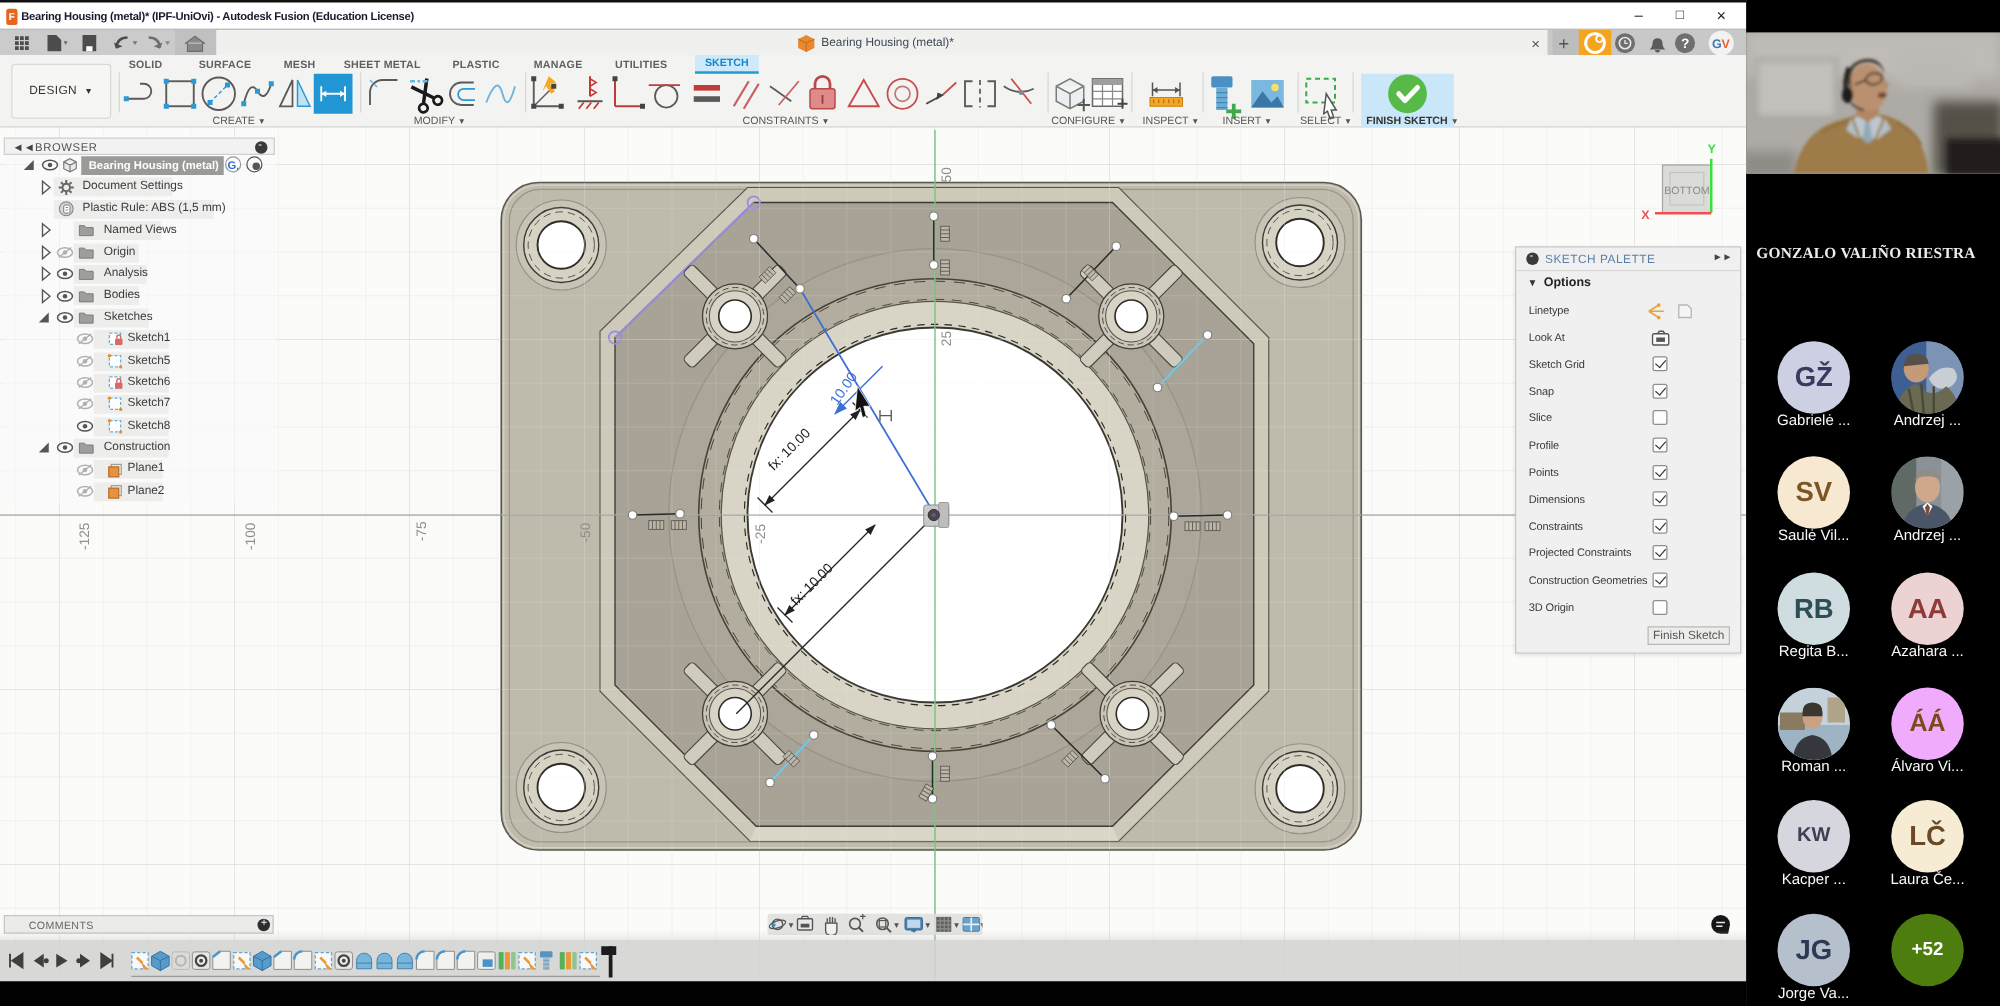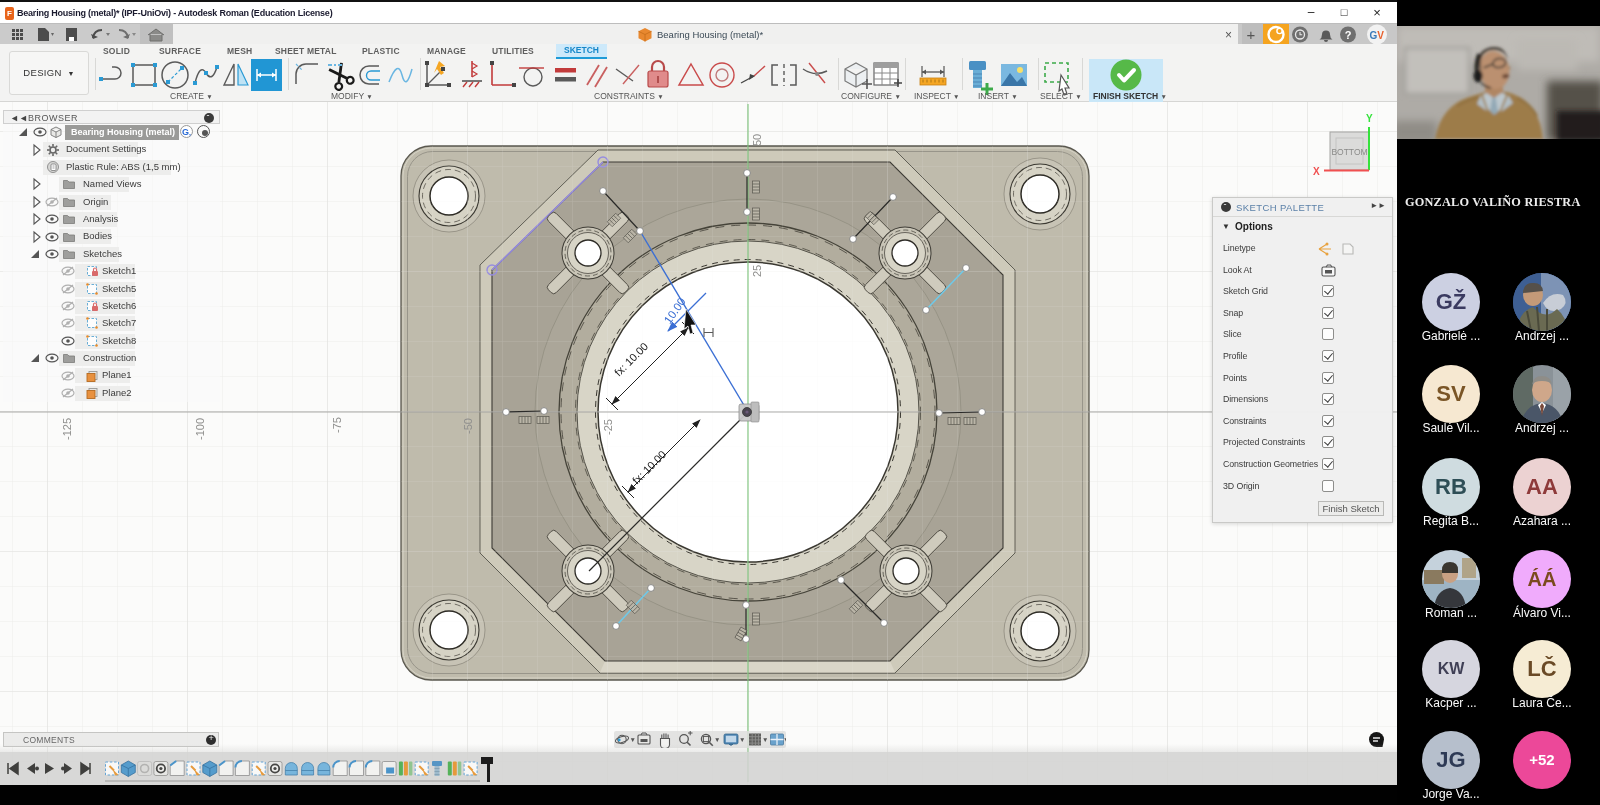--- a/index.html
+++ b/index.html
@@ -230,21 +230,21 @@
         <text x="1349.5" y="155" font-size="8.5" fill="#8a8a88" text-anchor="middle" font-family="Liberation Sans">BOTTOM</text>
         <line x1="1369" y1="170" x2="1369" y2="127" stroke="#35e23c" stroke-width="2"></line>
         <text x="1366" y="122" font-size="10" fill="#35e23c" font-weight="bold" font-family="Liberation Sans">Y</text>
         <line x1="1324" y1="170.5" x2="1369" y2="170.5" stroke="#f05050" stroke-width="2"></line>
         <text x="1313" y="175" font-size="10" fill="#f05050" font-weight="bold" font-family="Liberation Sans">X</text>
       </g>
     </svg>
 
     <div id="titlebar">
       <div class="ticon">F</div>
-      <div class="ttext">Bearing Housing (metal)* (IPF-UniOvi) - Autodesk Roman (Education License)</div>
+      <div class="ttext">Bearing Housing (metal)* (IPF-UniOvi) - Autodesk Fusion (Education License)</div>
       <div class="wbtn" style="left:1296px;">–</div>
       <div class="wbtn" style="left:1329px;font-size:11px;">□</div>
       <div class="wbtn" style="left:1362px;font-size:13px;">×</div>
     </div>
 
     <div id="tabstrip">
       <div id="qat"></div>
       <div id="homebtn"></div>
       <div id="doctab">
         <div class="dlabel">Bearing Housing (metal)*</div>
@@ -1116,21 +1116,21 @@
             <path d="M2 20 h20 v14 h-20 Z" fill="#8a7a5f"></path>
             <path d="M40 8 h14 v20 h-14 Z" fill="#b0a488"></path>
             <ellipse cx="28" cy="24" rx="8" ry="9" fill="#c9a183"></ellipse>
             <path d="M20 20 q0 -8 8 -8 q8 0 8 8 l0 3 -16 0 Z" fill="#3a3630"></path>
             <path d="M12 58 q2 -18 16 -20 q14 2 16 20 Z" fill="#35373c"></path>
           </svg></div>
 <div class="pcir" style="left:116px;top:550px;background:#f0abfc;color:#7a4a1e;font-size:20px;line-height:58px;">ÁÁ</div>
 <div class="pcir" style="left:25px;top:640px;background:#d6d6df;color:#3f3f55;font-size:16px;line-height:58px;">KW</div>
 <div class="pcir" style="left:116px;top:640px;background:#f6ecd4;color:#6a4a26;font-size:22px;line-height:58px;">LČ</div>
 <div class="pcir" style="left:25px;top:731px;background:#b6bfcc;color:#2e3a55;font-size:22px;line-height:58px;">JG</div>
-<div class="pcir" style="left:116px;top:731px;background:#ec4899;color:#ffffff;font-size:15px;line-height:58px;">+52</div>
+<div class="pcir" style="left:116px;top:731px;background:#4d7c0f;color:#ffffff;font-size:15px;line-height:58px;">+52</div>
 <div class="pname" style="left:6px;top:329px;">Gabrielė ...</div>
 <div class="pname" style="left:97px;top:329px;">Andrzej ...</div>
 <div class="pname" style="left:6px;top:421px;">Saulė Vil...</div>
 <div class="pname" style="left:97px;top:421px;">Andrzej ...</div>
 <div class="pname" style="left:6px;top:514px;">Regita B...</div>
 <div class="pname" style="left:97px;top:514px;">Azahara ...</div>
 <div class="pname" style="left:6px;top:606px;">Roman ...</div>
 <div class="pname" style="left:97px;top:606px;">Álvaro Vi...</div>
 <div class="pname" style="left:6px;top:696px;">Kacper ...</div>
 <div class="pname" style="left:97px;top:696px;">Laura Če...</div>

